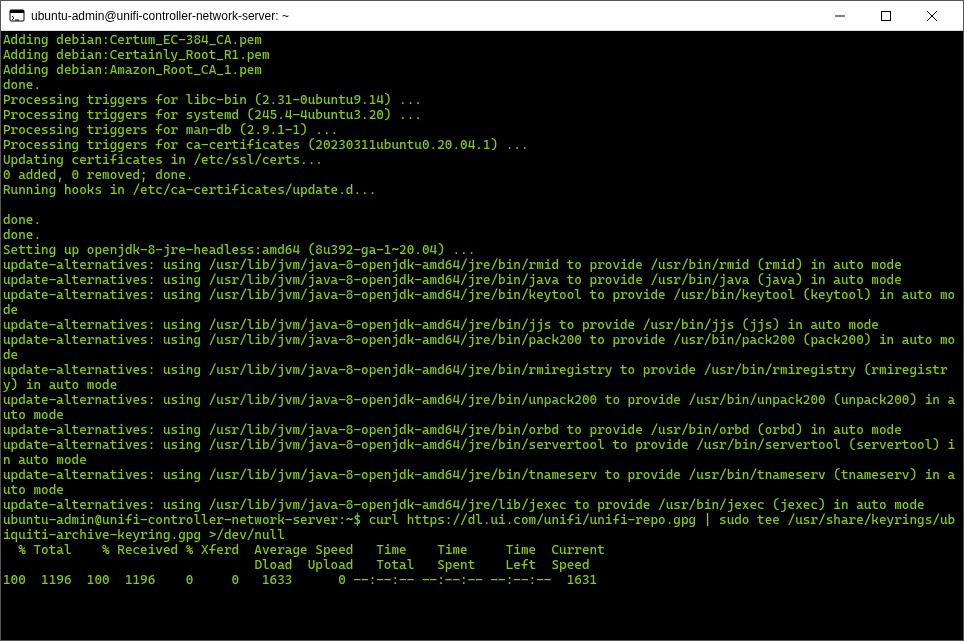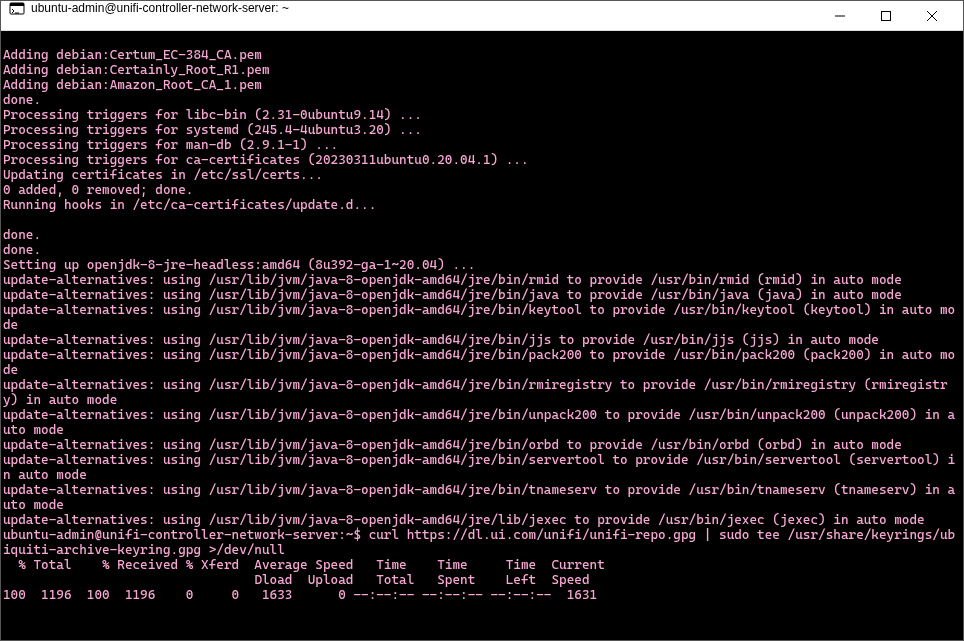--- a/index.html
+++ b/index.html
@@ -1,24 +1,24 @@
 <!DOCTYPE html>
 <html><head>
   <meta charset="utf-8">
   <style>
     * { margin: 0; padding: 0; box-sizing: border-box; }
     html, body { width: 964px; height: 641px; overflow: hidden; }
     body { background: #fff; font-family: "Segoe UI", Tahoma, sans-serif; font-size: 12px; }
     .window { width: 964px; height: 641px; border: 1px solid #555; display: flex; flex-direction: column; background: #fff; }
-    .titlebar { height: 30px; display: flex; padding: 0 8px; background: #fff; border-bottom: 1px solid #ddd; }
+    .titlebar { height: 30px; display: flex; align-items: center; padding: 0 8px; background: #fff; border-bottom: 1px solid #ddd; }
     .titlebar-icon { width: 16px; height: 16px; margin-right: 6px; display: flex; align-items: center; justify-content: center; }
     .titlebar-title { flex: 1; font-size: 12px; color: #000; }
     .win-controls { display: flex; }
     .win-btn { width: 46px; height: 30px; display: flex; align-items: center; justify-content: center; cursor: pointer; }
-    .terminal { flex: 1; background: #000; color: #f9a8d4; font-family: "Cascadia Mono", "Consolas", "Courier New", monospace; font-size: 13px; line-height: 15px; padding: 16px 2px; overflow: hidden; white-space: pre-wrap; word-break: break-all; }
+    .terminal { flex: 1; background: #000; color: #84cc16; font-family: "Cascadia Mono", "Consolas", "Courier New", monospace; font-size: 13px; line-height: 15px; padding: 1px 2px; overflow: hidden; white-space: pre-wrap; word-break: break-all; }
     .blank { height: 15px; }
   </style>
 </head>
 <body>
 
 <div class="window">
   <div class="titlebar">
     <span class="titlebar-icon">
       <svg width="16" height="16" viewBox="0 0 16 16">
           <rect x="1" y="2" width="14" height="11" rx="1" fill="none" stroke="#000" stroke-width="1"></rect>

